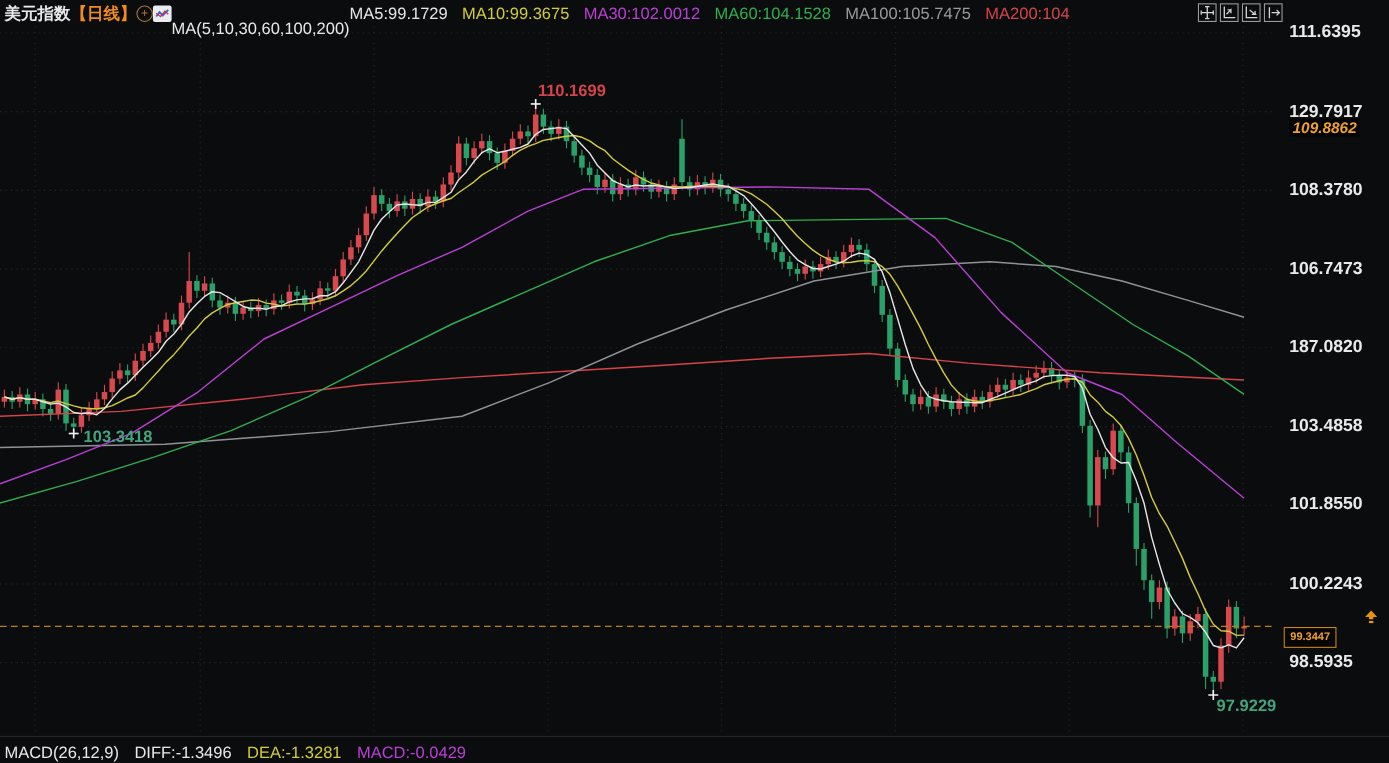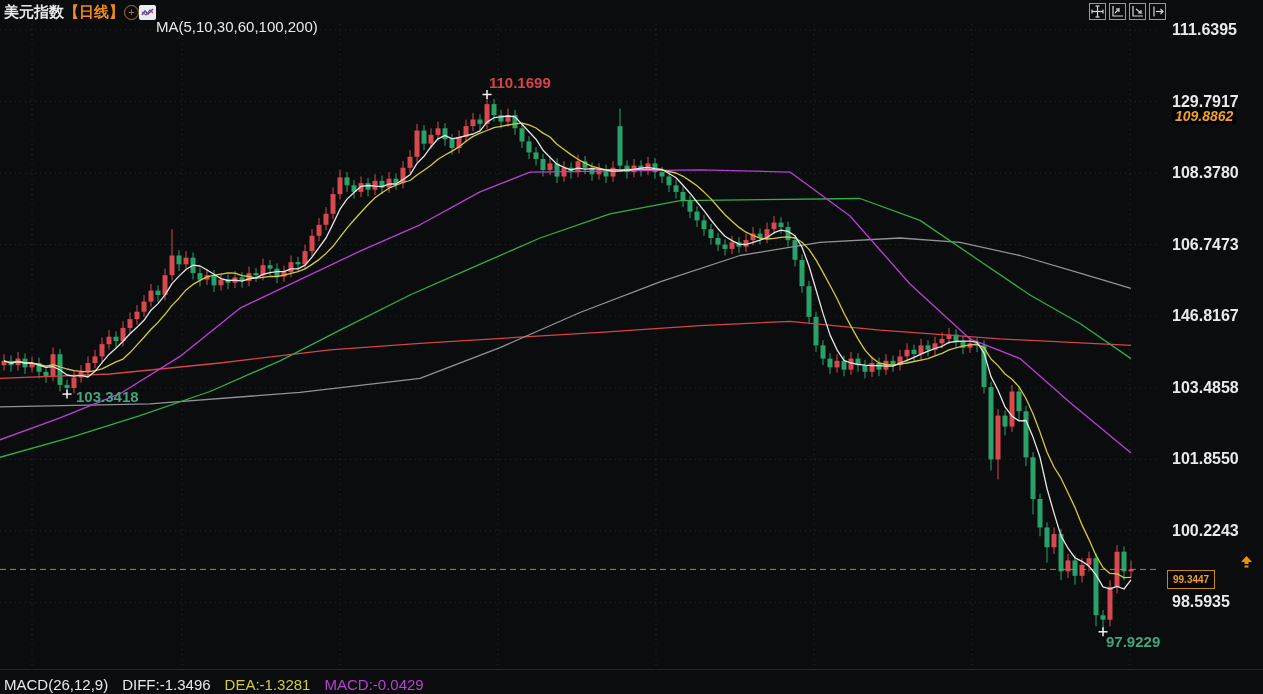--- a/index.html
+++ b/index.html
@@ -405,20 +405,28 @@
     <span class="sym">美元指数</span>
     <span class="period">【日线】</span>
     <span class="plus-circle">+</span>
     <span class="kline-ico">
       <svg width="13" height="11" viewBox="0 0 13 11">
         <polyline points="1,8 4,4 7,7 12,2" fill="none" stroke="#2b62d9" stroke-width="1.6"></polyline>
         <polyline points="1,5 5,8 9,3 12,6" fill="none" stroke="#d0393f" stroke-width="1.2"></polyline>
       </svg>
     </span>
     <span class="ma-param">MA(5,10,30,60,100,200)</span>
+    <span id="ma-legend">
+        <span style="color: rgb(230, 230, 230);">MA5:99.1729</span>
+        <span style="color: rgb(211, 203, 58);">MA10:99.3675</span>
+        <span style="color: rgb(187, 63, 214);">MA30:102.0012</span>
+        <span style="color: rgb(47, 174, 78);">MA60:104.1528</span>
+        <span style="color: rgb(154, 154, 154);">MA100:105.7475</span>
+        <span style="color: rgb(213, 68, 74);">MA200:104</span>
+      </span>
   </div>
 
   <div id="toolbar">
     <button class="tbtn">
       <svg width="13" height="13" viewBox="0 0 13 13">
         <g stroke="#d6d6d6" stroke-width="1.2" fill="none">
           <line x1="6.5" y1="1" x2="6.5" y2="12"></line>
             <line x1="1" y1="6.5" x2="12" y2="6.5"></line>
           <line x1="4.5" y1="1" x2="8.5" y2="1"></line>
             <line x1="4.5" y1="12" x2="8.5" y2="12"></line>
@@ -454,21 +462,21 @@
         </g>
       </svg>
     </button>
   </div>
 
   <div id="yaxis">
       <div class="ytick" style="top: 21px;">111.6395</div>
       <div class="ytick" style="top: 93px;">129.7917</div>
       <div class="ytick" style="top: 164px;">108.3780</div>
       <div class="ytick" style="top: 236px;">106.7473</div>
-      <div class="ytick" style="top: 307px;">146.8167</div>
+      <div class="ytick" style="top: 307px;">187.0820</div>
       <div class="ytick" style="top: 379px;">103.4858</div>
       <div class="ytick" style="top: 450px;">101.8550</div>
       <div class="ytick" style="top: 522px;">100.2243</div>
       <div class="ytick" style="top: 593px;">98.5935</div>
     </div>
   <div id="high-label" style="top: 108px; font-style: italic;">109.8862</div>
   <div id="price-box" style="top: 570px;">99.3447</div>
   <div id="price-arrow" style="left: 1240px; top: 554px;">
     <svg width="13" height="13" viewBox="0 0 13 13">
       <path d="M6.5 1 L12 7 L8.5 7 L8.5 9 L4.5 9 L4.5 7 L1 7 Z" fill="#e8940a"></path>

